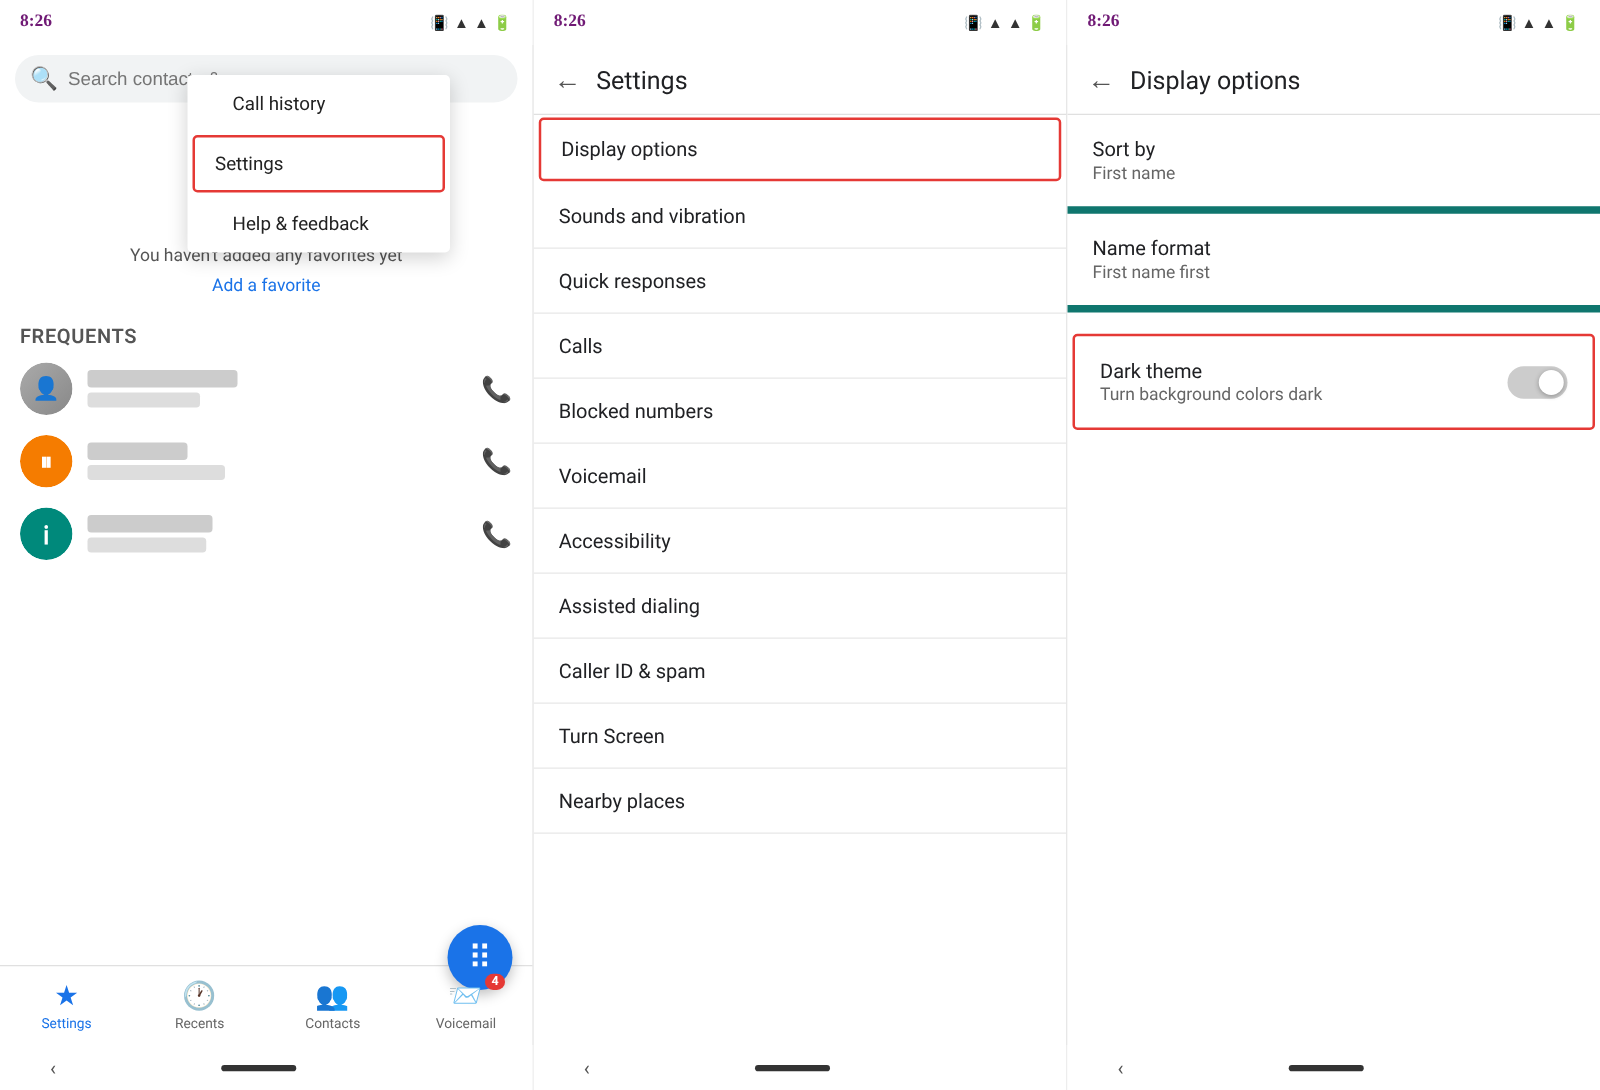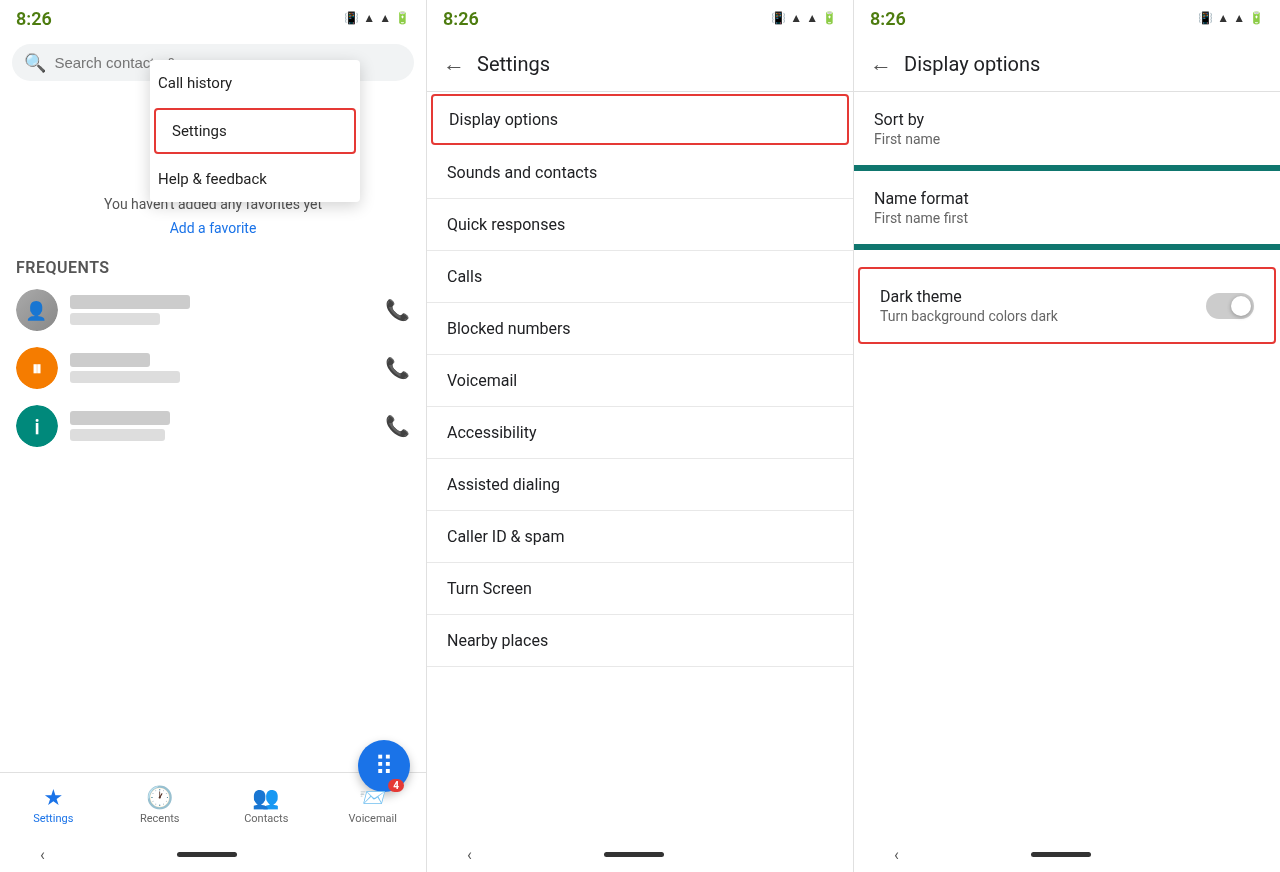--- a/index.html
+++ b/index.html
@@ -25,23 +25,24 @@
     
     .status-bar {
       display: flex;
       justify-content: space-between;
       align-items: center;
       padding: 6px 16px;
       height: 36px;
       background: #fff;
     }
     .status-bar .time {
-      font-size: 18px;
+      font-size: 14px;
       font-weight: 600;
-      color: #4d7c0f;
+      color: #701a75;
+      font-family: Liberation Serif, serif;
     }
     .status-icons {
       display: flex;
       gap: 4px;
       align-items: center;
     }
     .status-icon {
       font-size: 12px;
       color: #333;
     }
@@ -77,21 +78,21 @@
       top: 60px;
       left: 150px;
       background: #fff;
       border-radius: 4px;
       box-shadow: 0 4px 16px rgba(0,0,0,0.18);
       z-index: 100;
       width: 210px;
       overflow: hidden;
     }
     .dropdown-item {
-      padding: 14px 8px;
+      padding: 14px 36px;
       font-size: 15px;
       color: #222;
       cursor: pointer;
     }
     .dropdown-item.highlighted {
       border: 2px solid #e53935;
       margin: 2px 4px;
       border-radius: 4px;
       padding: 12px 16px;
     }
@@ -450,21 +451,21 @@
     </div>
   </div>
 
   <div class="top-bar">
     <span class="back-btn">←</span>
     <span class="page-title">Settings</span>
   </div>
 
   <div class="settings-list">
     <div class="settings-item highlighted">Display options</div>
-    <div class="settings-item">Sounds and contacts</div>
+    <div class="settings-item">Sounds and vibration</div>
     <div class="settings-item">Quick responses</div>
     <div class="settings-item">Calls</div>
     <div class="settings-item">Blocked numbers</div>
     <div class="settings-item">Voicemail</div>
     <div class="settings-item">Accessibility</div>
     <div class="settings-item">Assisted dialing</div>
     <div class="settings-item">Caller ID &amp; spam</div>
     <div class="settings-item">Turn Screen</div>
     <div class="settings-item">Nearby places</div>
   </div>

